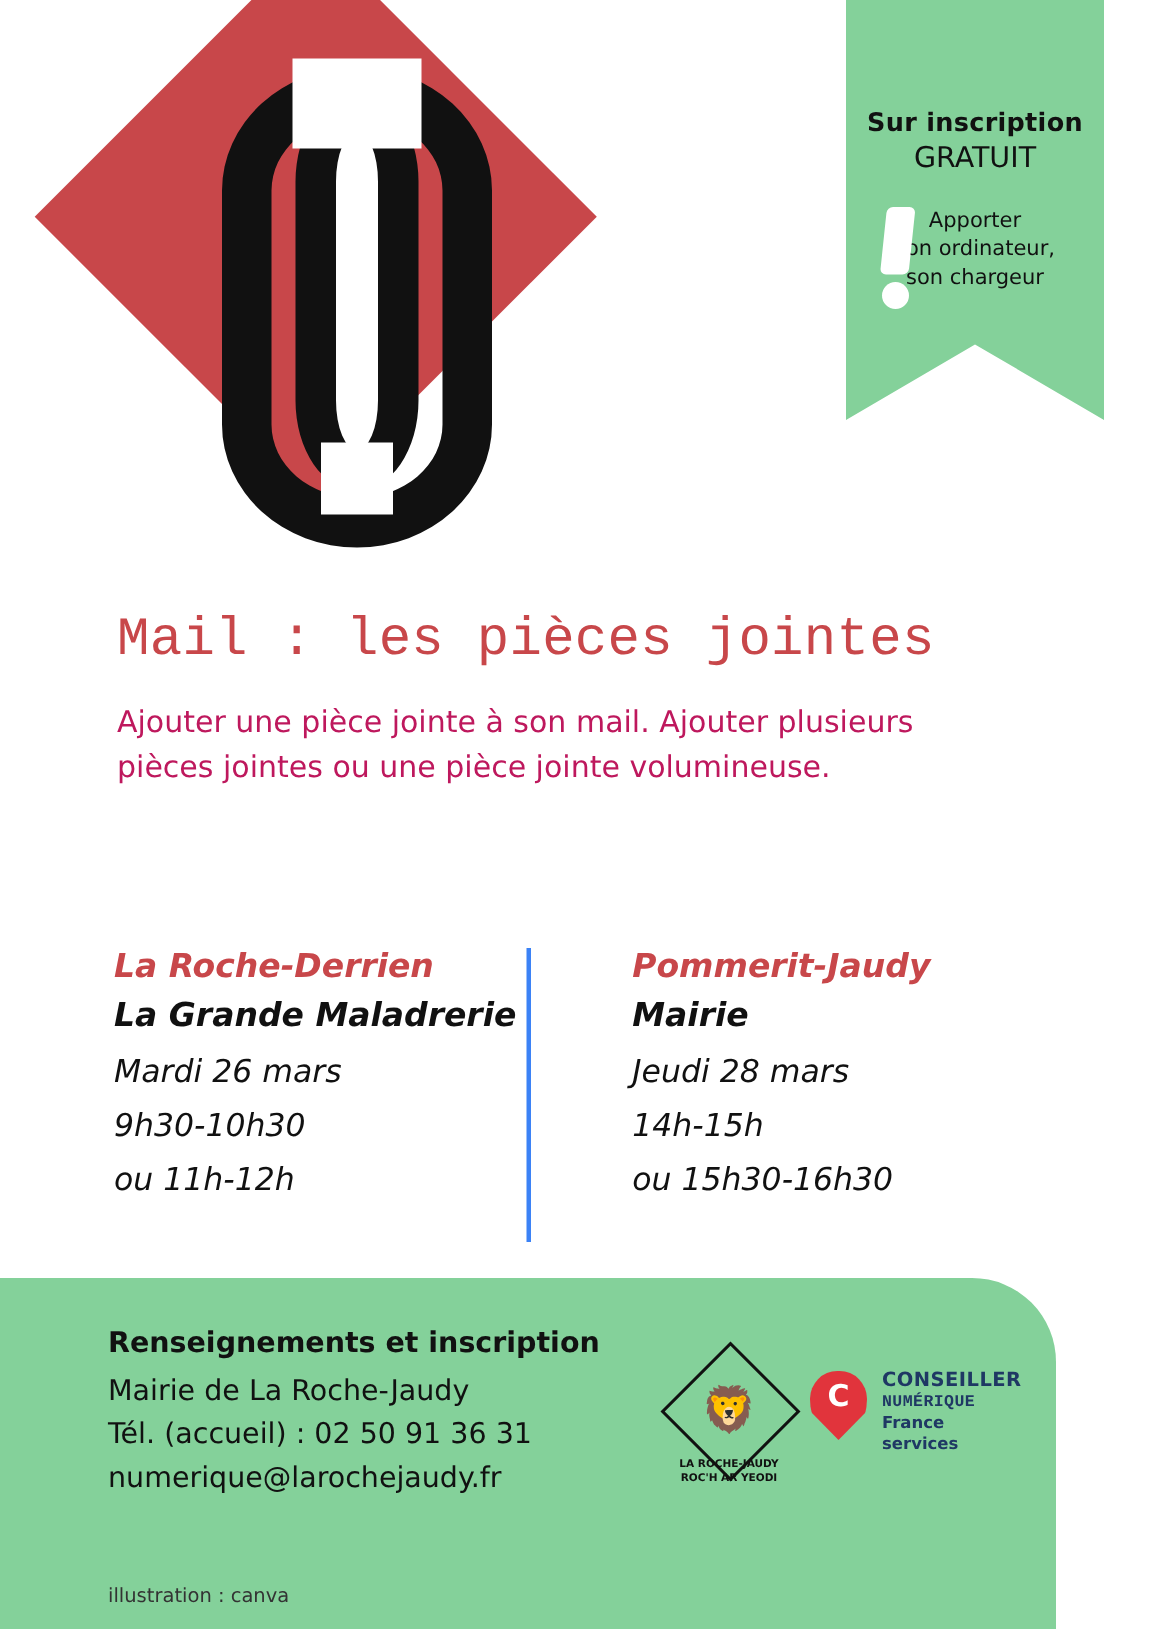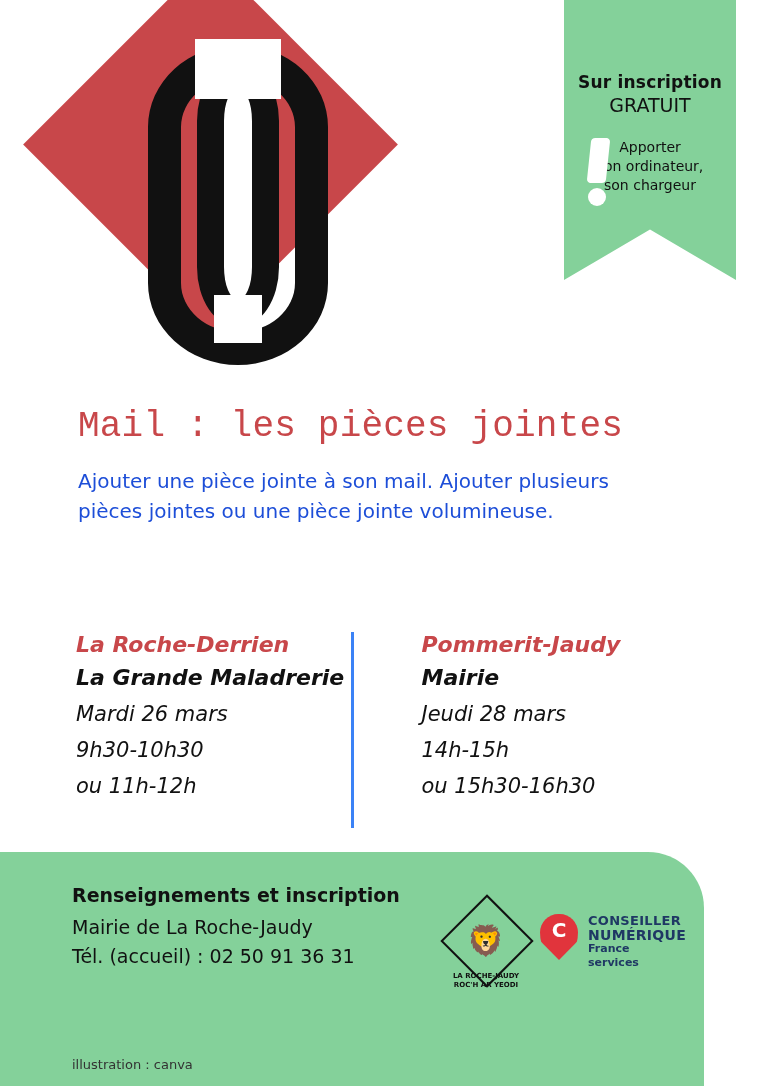--- a/index.html
+++ b/index.html
@@ -144,21 +144,21 @@
     letter-spacing: .2px;
     font-family: Liberation Mono, monospace;
   }
   .subtitle {
     position: absolute;
     left: 78px;
     top: 466px;
     width: 600px;
     font-size: 20px;
     line-height: 30px;
-    color: #1d4ed8;
+    color: #be185d;
   }
 
   
   .sessions {
     position: absolute;
     left: 76px;
     top: 632px;
     width: 620px;
     display: flex;
     font-style: italic;
@@ -290,21 +290,21 @@
     font-family: "DejaVu Sans", sans-serif;
   }
   .logo-cn .txt {
     position: absolute;
     left: 48px;
     top: 4px;
     color: #1f3864;
     line-height: 14px;
   }
   .logo-cn .t1 { font-size: 13px; font-weight: bold; letter-spacing: .3px; }
-  .logo-cn .t2 { font-size: 14px; font-weight: bold; letter-spacing: .3px; }
+  .logo-cn .t2 { font-size: 11px; font-weight: bold; letter-spacing: .3px; font-family: Liberation Mono, monospace; }
   .logo-cn .t3 { font-size: 11px; font-weight: bold; }
   .logo-cn .t4 { font-size: 11px; font-weight: bold; }
 </style>
 </head>
 <body>
 
 <div class="hero">
   <div class="red-diamond"></div>
 
   <div class="clip">
@@ -347,20 +347,21 @@
     <div class="when">14h-15h</div>
     <div class="when">ou 15h30-16h30</div>
   </div>
 </div>
 
 <div class="footer">
   <div class="info">
     <div class="head">Renseignements et inscription</div>
     <div class="row">Mairie de La Roche-Jaudy</div>
     <div class="row">Tél. (accueil) : 02 50 91 36 31</div>
+    <div class="row">numerique@larochejaudy.fr</div>
   </div>
 
   <div class="logo-commune">
     <div class="frame"></div>
     <div class="lion">🦁</div>
     <div class="cap">
       <div>LA ROCHE-JAUDY</div>
       <div>ROC'H AR YEODI</div>
     </div>
   </div>

